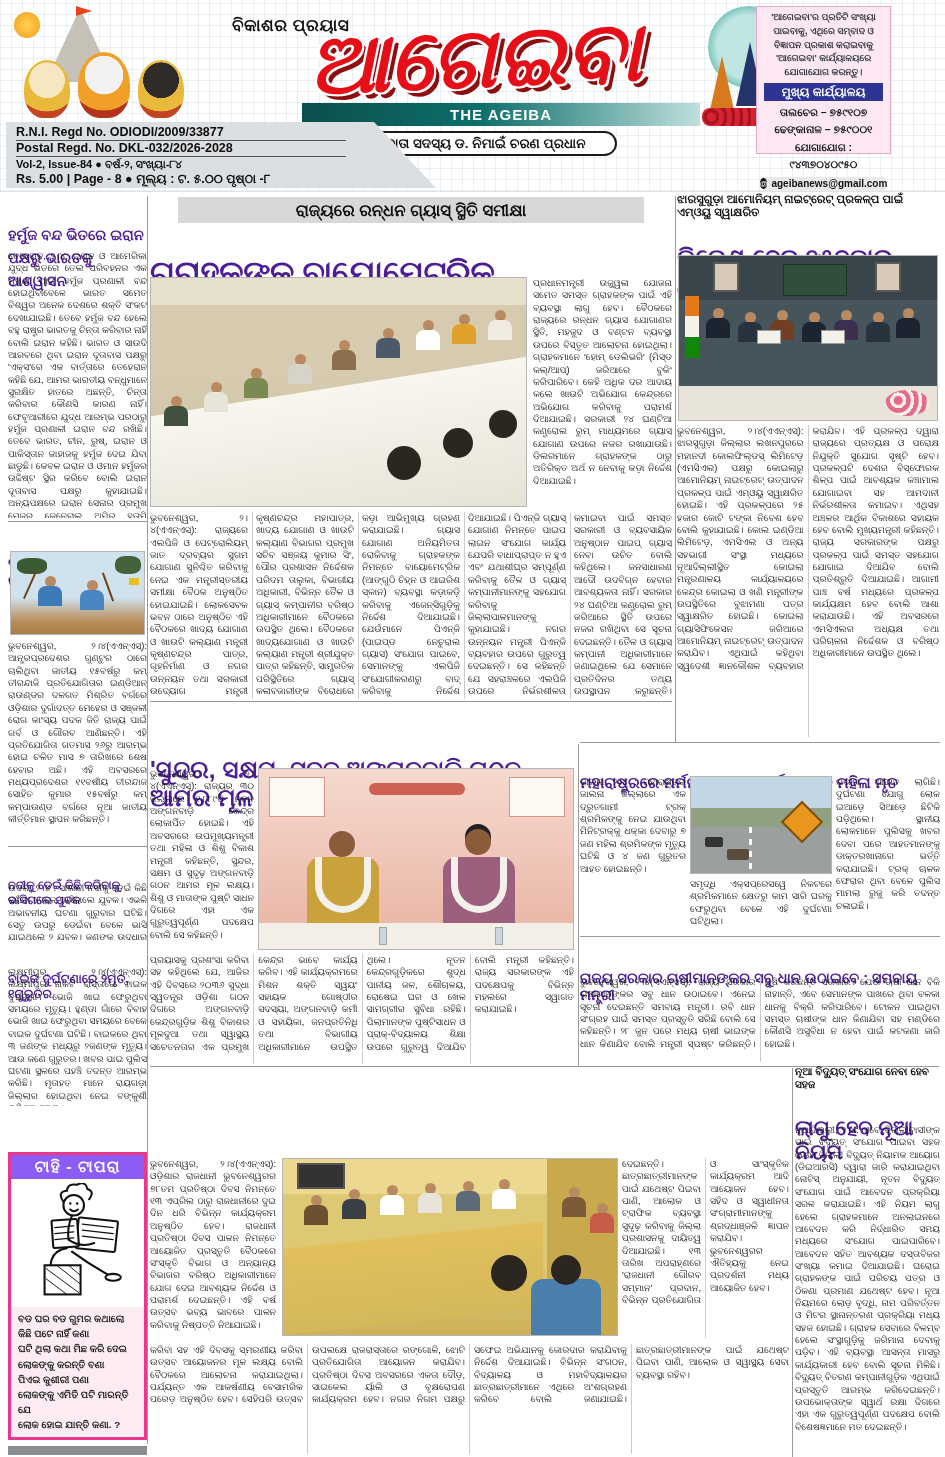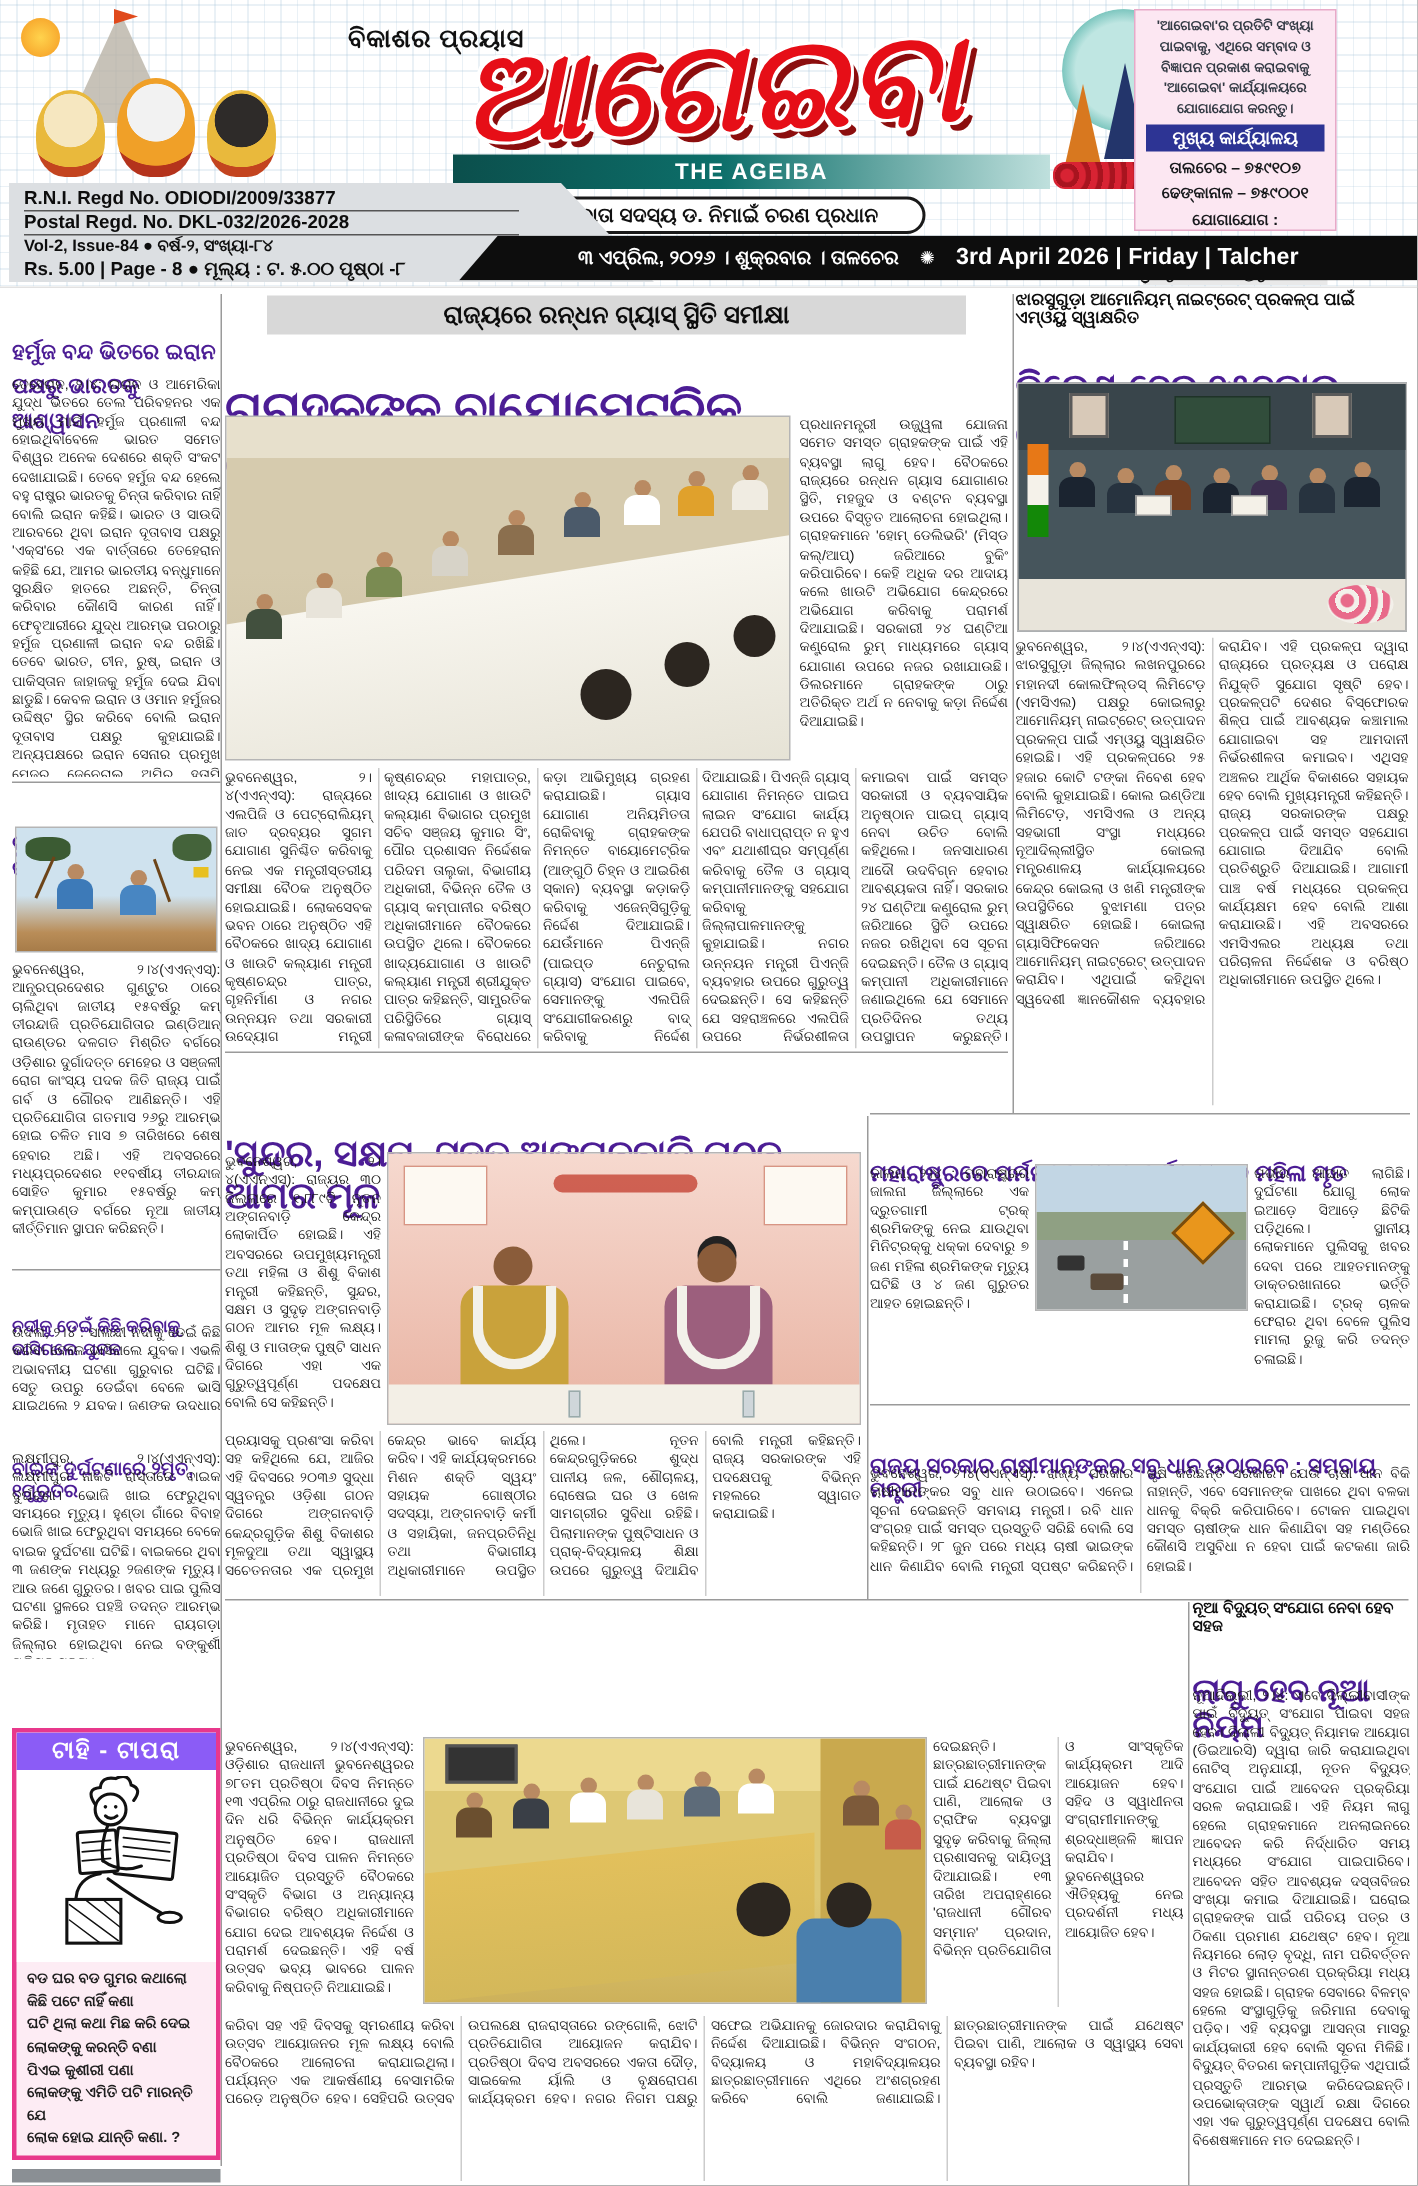--- a/index.html
+++ b/index.html
@@ -126,25 +126,20 @@
       </div>
     </div>
 
     <div class="a regbox" style="left:6px;top:122px;width:432px;height:66px">
       <div class="rl">R.N.I. Regd No. ODIODI/2009/33877</div>
       <div class="rl">Postal Regd. No. DKL-032/2026-2028</div>
       <div class="rl nb" style="font-size:11px">Vol-2, Issue-84 ● ବର୍ଷ-୨, ସଂଖ୍ୟା-୮୪</div>
       <div class="rl nb">Rs. 5.00 | Page - 8 ● ମୂଲ୍ୟ : ଟ. ୫.୦୦ ପୃଷ୍ଠା -୮</div>
     </div>
 
-    <div class="a datebar" style="left:306px;top:157px;width:639px;height:30px">
-      <span class="od">୩ ଏପ୍ରିଲ, ୨୦୨୬ । ଶୁକ୍ରବାର । ତାଳଚେର</span>
-      <span class="st">✺</span>
-      <span class="en">3rd April 2026 | Friday | Talcher</span>
-    </div>
   </div>
 
   <div class="a vline" style="left:147px;top:196px;height:1248px"></div>
   <div class="a vline" style="left:675px;top:196px;height:546px"></div>
   <div class="a vline" style="left:578px;top:744px;height:322px"></div>
   <div class="a vline" style="left:792px;top:1068px;height:389px"></div>
   <div class="a hline" style="left:150px;top:701px;width:522px"></div>
   <div class="a hline" style="left:580px;top:742px;width:360px"></div>
   <div class="a hline" style="left:580px;top:936px;width:360px"></div>
   <div class="a hline" style="left:150px;top:1066px;width:789px"></div>
@@ -325,20 +320,21 @@
   <div class="a body-text cols-4" style="left:150px;top:954px;width:424px;height:110px">ପ୍ରୟାସକୁ ପ୍ରଶଂସା କରିବା ସହ କହିଥିଲେ ଯେ, ଆଜିର ଏହି ଦିବସରେ ୨୦୩୬ ସୁଦ୍ଧା ସ୍ୱତନ୍ତ୍ର ଓଡ଼ିଶା ଗଠନ ଦିଗରେ ଅଙ୍ଗନବାଡ଼ି କେନ୍ଦ୍ରଗୁଡ଼ିକ ଶିଶୁ ବିକାଶର ମୂଳଦୁଆ ତଥା ସ୍ୱାସ୍ଥ୍ୟ ସଚେତନତାର ଏକ ପ୍ରମୁଖ କେନ୍ଦ୍ର ଭାବେ କାର୍ଯ୍ୟ କରିବ। ଏହି କାର୍ଯ୍ୟକ୍ରମରେ ମିଶନ ଶକ୍ତି ସ୍ୱୟଂ ସହାୟକ ଗୋଷ୍ଠୀର ସଦସ୍ୟା, ଅଙ୍ଗନବାଡ଼ି କର୍ମୀ ଓ ସହାୟିକା, ଜନପ୍ରତିନିଧି ତଥା ବିଭାଗୀୟ ଅଧିକାରୀମାନେ ଉପସ୍ଥିତ ଥିଲେ। ନୂତନ କେନ୍ଦ୍ରଗୁଡ଼ିକରେ ଶୁଦ୍ଧ ପାନୀୟ ଜଳ, ଶୌଚାଳୟ, ରୋଷେଇ ଘର ଓ ଖେଳ ସାମଗ୍ରୀର ସୁବିଧା ରହିଛି। ପିଲାମାନଙ୍କ ପୁଷ୍ଟିସାଧନ ଓ ପ୍ରାକ୍-ବିଦ୍ୟାଳୟ ଶିକ୍ଷା ଉପରେ ଗୁରୁତ୍ୱ ଦିଆଯିବ ବୋଲି ମନ୍ତ୍ରୀ କହିଛନ୍ତି। ରାଜ୍ୟ ସରକାରଙ୍କ ଏହି ପଦକ୍ଷେପକୁ ବିଭିନ୍ନ ମହଲରେ ସ୍ୱାଗତ କରାଯାଇଛି।</div>
 
   <div class="a hl" style="left:580px;top:746px;width:360px;height:26px;font-size:15.5px">ମହାରାଷ୍ଟ୍ରରେ ମର୍ମନ୍ତୁଦ ସଡ଼କ ଦୁର୍ଘଟଣା : ୭ ମହିଳା ମୃତ</div>
   <div class="a body-text" style="left:580px;top:776px;width:106px;height:156px">ଜାଲନା, ୨।୪ : ମହାରାଷ୍ଟ୍ରର ଜାଲନା ଜିଲ୍ଲାରେ ଏକ ଦ୍ରୁତଗାମୀ ଟ୍ରକ୍ ଶ୍ରମିକଙ୍କୁ ନେଇ ଯାଉଥିବା ମିନିଟ୍ରକ୍‌କୁ ଧକ୍କା ଦେବାରୁ ୭ ଜଣ ମହିଳା ଶ୍ରମିକଙ୍କ ମୃତ୍ୟୁ ଘଟିଛି ଓ ୪ ଜଣ ଗୁରୁତର ଆହତ ହୋଇଛନ୍ତି।</div>
   <div class="a photo" style="left:690px;top:776px;width:142px;height:98px;background:linear-gradient(#c2d6e4 0 32%,#8fa083 32% 52%,#9aa0a0 52%)">
     <div class="a" style="left:58px;top:50px;width:3px;height:44px;background:repeating-linear-gradient(180deg,#fff 0 6px,transparent 6px 12px)"></div>
     <div class="a" style="left:96px;top:30px;width:30px;height:30px;background:#e9961c;border:2px solid #7a4d0d;transform:rotate(45deg)"></div>
     <div class="a" style="left:14px;top:60px;width:18px;height:10px;background:#333;border-radius:2px"></div>
     <div class="a" style="left:36px;top:72px;width:22px;height:11px;background:#5a4a3a;border-radius:2px"></div>
   </div>
+  <div class="a body-text" style="left:690px;top:878px;width:142px;height:54px">ସମୃଦ୍ଧି ଏକ୍ସପ୍ରେସୱେ ନିକଟରେ ଶ୍ରମିକମାନେ କ୍ଷେତରୁ କାମ ସାରି ଘରକୁ ଫେରୁଥିବା ବେଳେ ଏହି ଦୁର୍ଘଟଣା ଘଟିଥିଲା।</div>
   <div class="a body-text" style="left:836px;top:776px;width:104px;height:156px">ଗଭୀର ଆଘାତ ଲାଗିଛି। ଦୁର୍ଘଟଣା ଯୋଗୁ ଲୋକ ଇଆଡ଼େ ସିଆଡ଼େ ଛିଟିକି ପଡ଼ିଥିଲେ। ସ୍ଥାନୀୟ ଲୋକମାନେ ପୁଲିସକୁ ଖବର ଦେବା ପରେ ଆହତମାନଙ୍କୁ ଡାକ୍ତରଖାନାରେ ଭର୍ତ୍ତି କରାଯାଇଛି। ଟ୍ରକ୍ ଚାଳକ ଫେରାର ଥିବା ବେଳେ ପୁଲିସ ମାମଲା ରୁଜୁ କରି ତଦନ୍ତ ଚଳାଇଛି।</div>
 
   <div class="a hl" style="left:580px;top:942px;width:360px;height:28px;font-size:14.5px">ରାଜ୍ୟ ସରକାର ଚାଷୀମାନଙ୍କର ସବୁ ଧାନ ଉଠାଇବେ : ସମବାୟ ମନ୍ତ୍ରୀ</div>
   <div class="a body-text cols-2" style="left:580px;top:976px;width:360px;height:86px">ଭୁବନେଶ୍ୱର, ୨।୪(ଏଏନ୍‌ଏସ୍): ରାଜ୍ୟ ସରକାର ଚାଷୀମାନଙ୍କର ସବୁ ଧାନ ଉଠାଇବେ। ଏନେଇ ସୂଚନା ଦେଇଛନ୍ତି ସମବାୟ ମନ୍ତ୍ରୀ। ରବି ଧାନ ସଂଗ୍ରହ ପାଇଁ ସମସ୍ତ ପ୍ରସ୍ତୁତି ସରିଛି ବୋଲି ସେ କହିଛନ୍ତି। ୨୮ ଜୁନ ପରେ ମଧ୍ୟ ଚାଷୀ ଭାଇଙ୍କ ଧାନ କିଣାଯିବ ବୋଲି ମନ୍ତ୍ରୀ ସ୍ପଷ୍ଟ କରିଛନ୍ତି। କୃଷି କରିଛନ୍ତି ସରକାର। ଯେଉଁ ଚାଷୀ ଧାନ ବିକି ନାହାନ୍ତି, ଏବେ ସେମାନଙ୍କ ପାଖରେ ଥିବା ବଳକା ଧାନକୁ ବିକ୍ରି କରିପାରିବେ। ଟୋକନ ପାଇଥିବା ସମସ୍ତ ଚାଷୀଙ୍କ ଧାନ କିଣାଯିବା ସହ ମଣ୍ଡିରେ କୌଣସି ଅସୁବିଧା ନ ହେବା ପାଇଁ କଟକଣା ଜାରି ହୋଇଛି।</div>
 
   <div class="a body-text" style="left:150px;top:1158px;width:126px;height:180px">ଭୁବନେଶ୍ୱର, ୨।୪(ଏଏନ୍‌ଏସ୍): ଓଡ଼ିଶାର ରାଜଧାନୀ ଭୁବନେଶ୍ୱରର ୭୮ତମ ପ୍ରତିଷ୍ଠା ଦିବସ ନିମନ୍ତେ ୧୩ ଏପ୍ରିଲ ଠାରୁ ରାଜଧାନୀରେ ଦୁଇ ଦିନ ଧରି ବିଭିନ୍ନ କାର୍ଯ୍ୟକ୍ରମ ଅନୁଷ୍ଠିତ ହେବ। ରାଜଧାନୀ ପ୍ରତିଷ୍ଠା ଦିବସ ପାଳନ ନିମନ୍ତେ ଆୟୋଜିତ ପ୍ରସ୍ତୁତି ବୈଠକରେ ସଂସ୍କୃତି ବିଭାଗ ଓ ଅନ୍ୟାନ୍ୟ ବିଭାଗର ବରିଷ୍ଠ ଅଧିକାରୀମାନେ ଯୋଗ ଦେଇ ଆବଶ୍ୟକ ନିର୍ଦ୍ଦେଶ ଓ ପରାମର୍ଶ ଦେଇଛନ୍ତି। ଏହି ବର୍ଷ ଉତ୍ସବ ଭବ୍ୟ ଭାବରେ ପାଳନ କରିବାକୁ ନିଷ୍ପତ୍ତି ନିଆଯାଇଛି।</div>
   <div class="a photo" style="left:282px;top:1158px;width:336px;height:178px;background:linear-gradient(#ecd98f 0 20%,#dec874 20% 60%,#cdb15a)">
     <div class="a" style="right:0;top:0;width:70px;height:178px;background:#c9a94e"></div>
     <div class="a" style="left:14px;top:4px;width:48px;height:26px;background:#333;border:2px solid #555"></div>
     <div class="prs" style="left:20px;top:36px">

